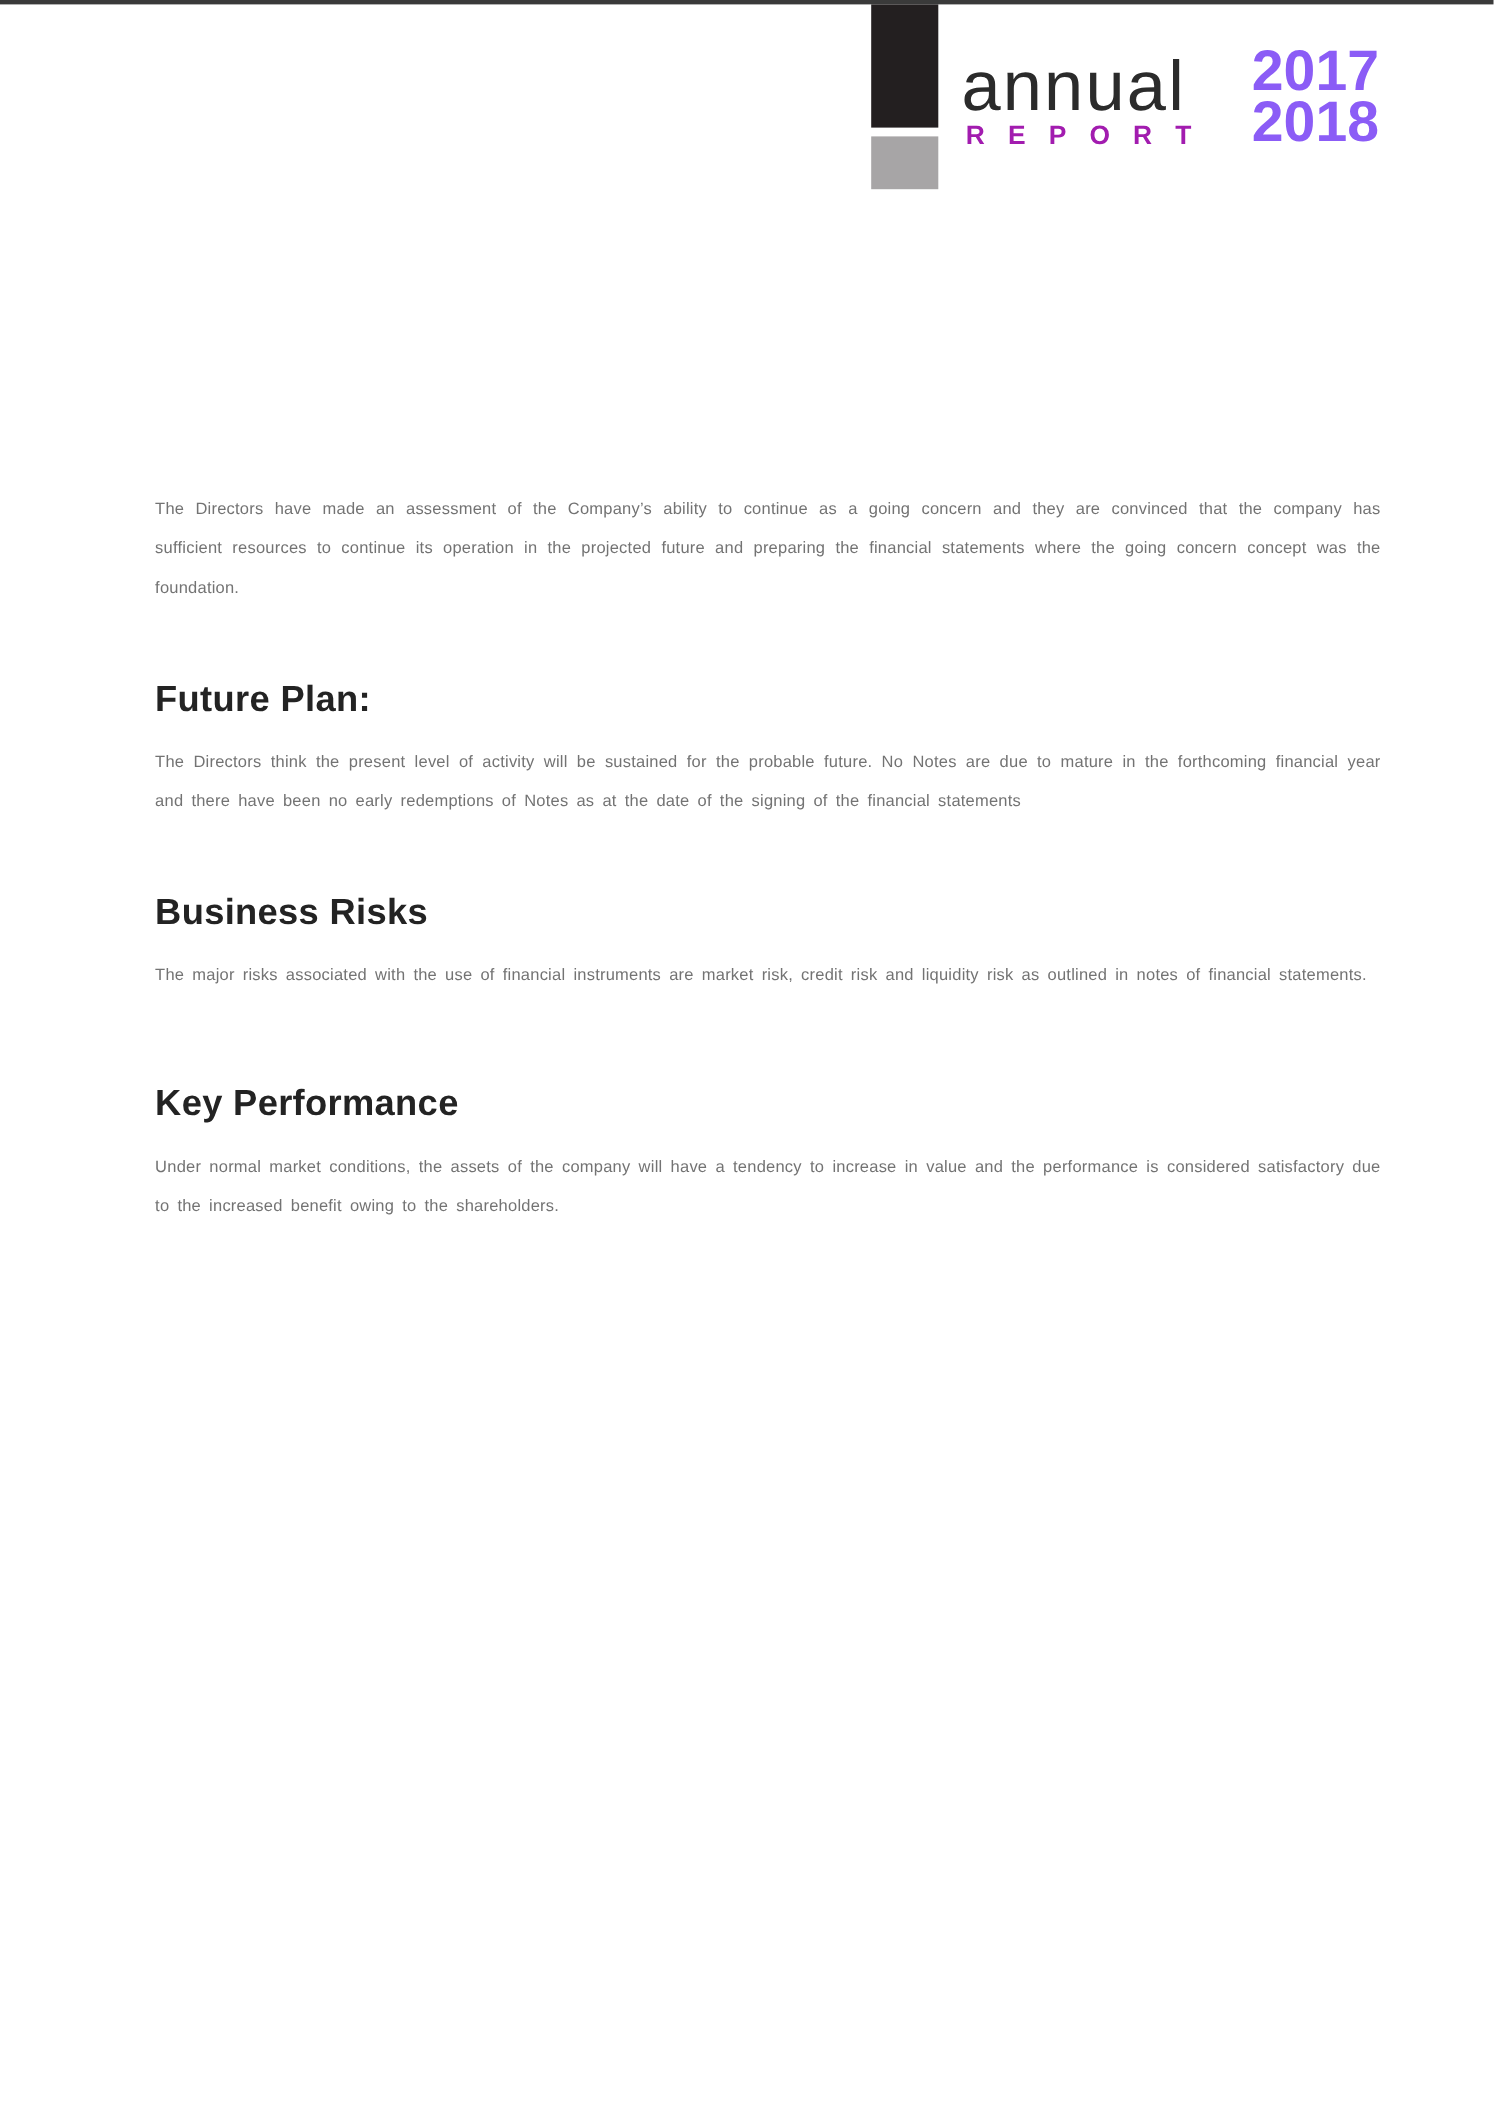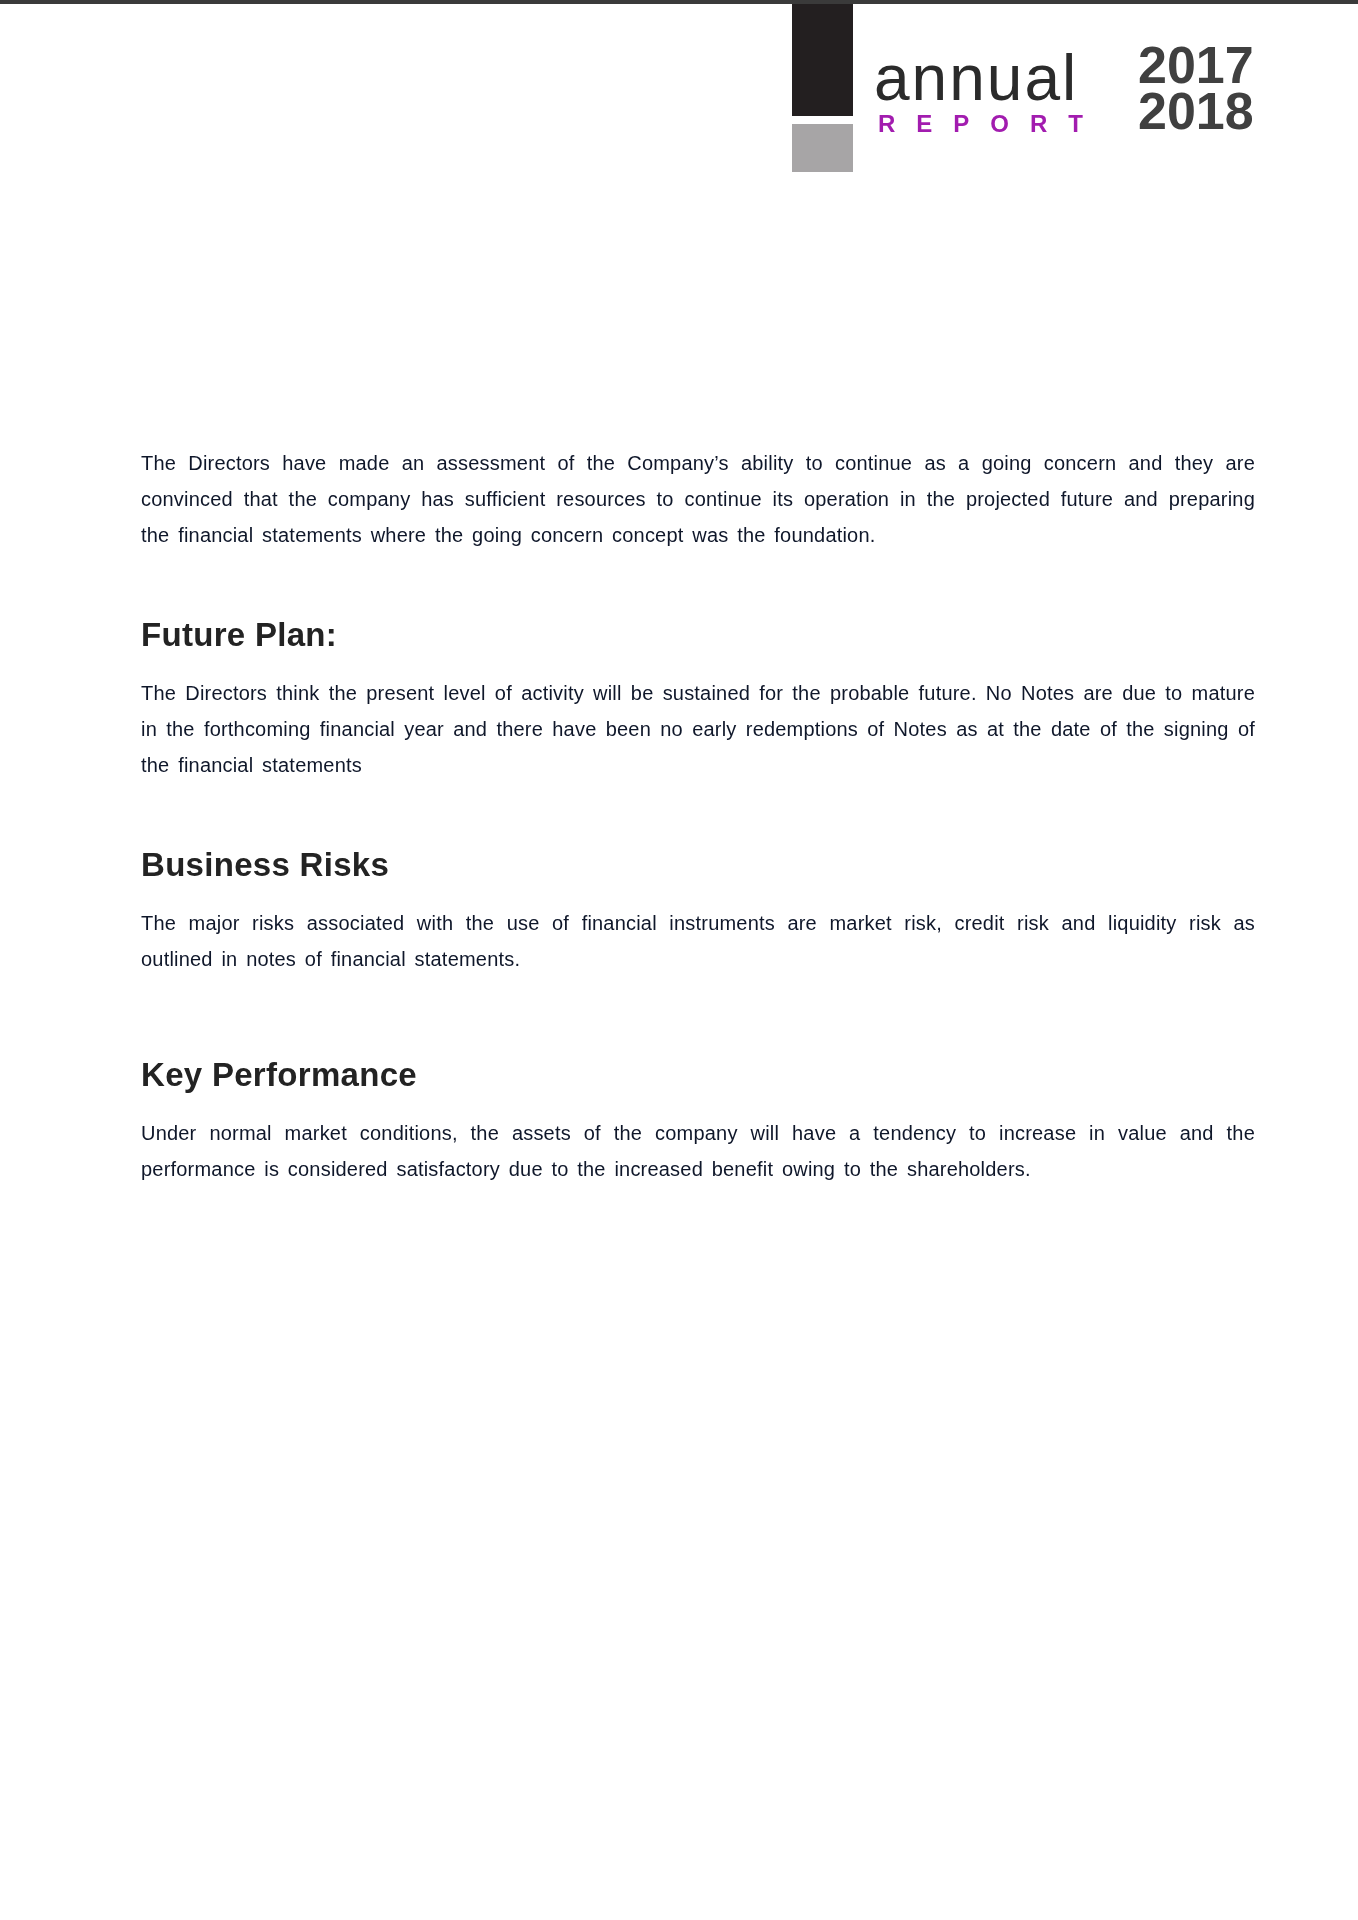--- a/index.html
+++ b/index.html
@@ -14,31 +14,31 @@
   .brand-word{
     position:absolute;left:874px;top:48px;width:240px;
     font-size:64px;font-weight:400;letter-spacing:2px;color:#2b2b2b;line-height:60px;
   }
   .brand-subword{
     position:absolute;left:878px;top:110px;
     font-size:24px;font-weight:700;letter-spacing:21px;color:#a21caf;white-space:nowrap;
   }
   .brand-years{
     position:absolute;left:1138px;top:42px;width:150px;
-    font-size:52px;font-weight:800;color:#404040;line-height:46px;letter-spacing:0px;
+    font-size:52px;font-weight:800;color:#8b5cf6;line-height:46px;letter-spacing:0px;
   }
   
   .content{position:absolute;left:141px;top:445px;width:1114px;color:#2e2e2e;}
   .content h2{
     margin:0 0 20px 0;font-size:33px;line-height:40px;font-weight:700;color:#232323;
     letter-spacing:0.3px;
   }
   .content p{
-    margin:0 0 62px 0;font-size:20px;line-height:36px;text-align:justify;
-    word-spacing:3px;letter-spacing:0.2px;color:#0f172a;
+    margin:0 0 62px 0;font-size:15px;line-height:36px;text-align:justify;
+    word-spacing:3px;letter-spacing:0.2px;color:#737373;
   }
   .content p.gap-b{margin-bottom:78px;}
   .content p.last{margin-bottom:0;}
   
   .arrows-svg{position:absolute;left:0;top:0;width:1358px;height:1920px;z-index:0;pointer-events:none;}
   .footer-bar{
     position:absolute;left:0;top:1808px;width:100%;height:44px;
     border-bottom:3px solid #58595b;z-index:1;
   }
   .footer-black-tab{position:absolute;left:662px;top:1792px;width:40px;height:63px;z-index:2;}

